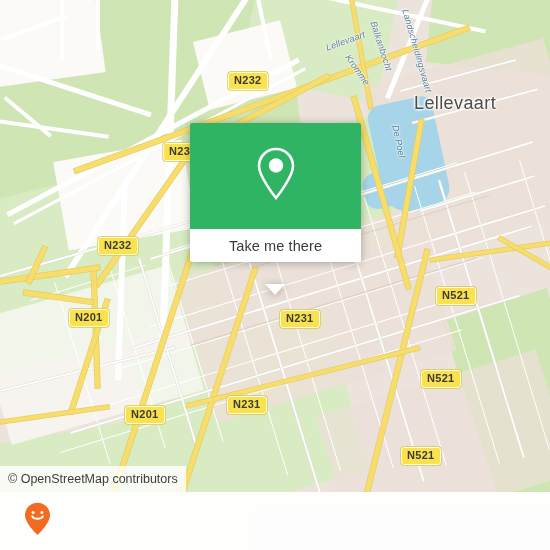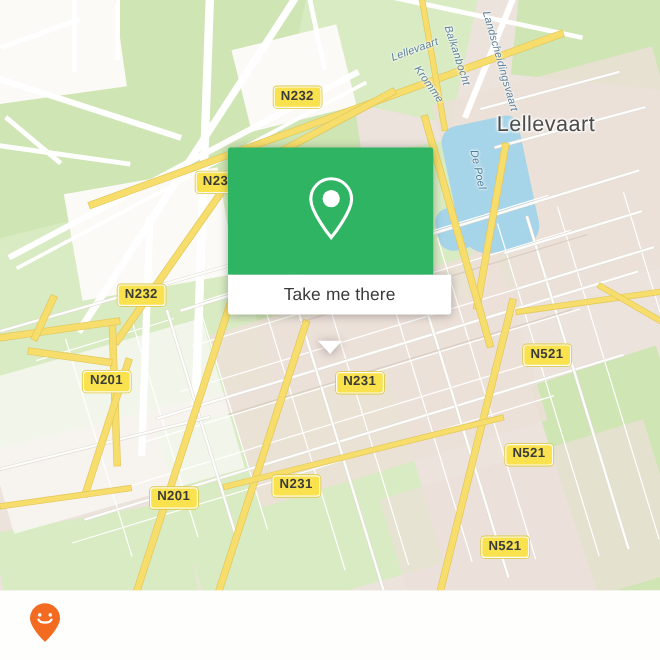--- a/index.html
+++ b/index.html
@@ -44,21 +44,21 @@
   }
   .city{font-size:18px;color:#4c4c48;letter-spacing:.4px;}
   .wlabel{color:#5a7f98;font-size:9px;font-style:italic;letter-spacing:.2px;
           text-shadow:0 0 2px #fff,0 0 2px #fff,0 0 3px #fff;}
 
   
   #popup{position:absolute;left:190px;top:123px;width:171px;height:139px;
          filter:drop-shadow(0 1px 4px rgba(0,0,0,.30));}
   #popup-green{width:171px;height:106px;background:#2eb463;
                border-radius:2px 2px 0 0;display:flex;align-items:center;justify-content:center;}
-  #popup-foot{width:186px;height:33px;background:#fff;border-radius:0 0 2px 2px;
+  #popup-foot{width:171px;height:33px;background:#fff;border-radius:0 0 2px 2px;
               display:flex;align-items:center;justify-content:center;}
   #popup-foot span{font-size:14.5px;color:#3a3a3a;letter-spacing:.1px;}
   #popup-tail{position:absolute;left:75px;top:161px;width:0;height:0;
               border-left:10px solid transparent;border-right:10px solid transparent;
               border-top:11px solid #fff;}
 
   
   #attrib{position:absolute;left:0;top:466px;height:26px;
           background:rgba(255,255,255,.80);display:flex;align-items:center;
           padding:0 8px 0 8px;}
@@ -221,20 +221,23 @@
             <circle cx="22" cy="19.5" r="7.2" fill="#ffffff"></circle>
           </svg>
         </span>
       </div>
       <div id="popup-foot">
         <span>Take me there</span>
       </div>
       <div id="popup-tail"></div>
     </div>
 
+    <div id="attrib">
+      <span>© OpenStreetMap contributors</span>
+    </div>
   </div>
 
   <div id="bottombar">
     <div id="brand">
       <span style="display:inline-block;margin-right:2px;">
         <svg width="27" height="34" viewBox="0 0 27 34" aria-hidden="true">
           <path d="M13.5 0.8 C6.6 0.8 1 6.4 1 13.3 C1 21.5 13.5 33 13.5 33 C13.5 33 26 21.5 26 13.3 C26 6.4 20.4 0.8 13.5 0.8 Z" fill="#f26b21"></path>
           <circle cx="9.1" cy="10.4" r="1.5" fill="#fff"></circle>
           <circle cx="17.9" cy="10.4" r="1.5" fill="#fff"></circle>
           <path d="M8.2 14.4 C9.8 17.6 17.2 17.6 18.8 14.4" fill="none" stroke="#fff" stroke-width="2" stroke-linecap="round"></path>

